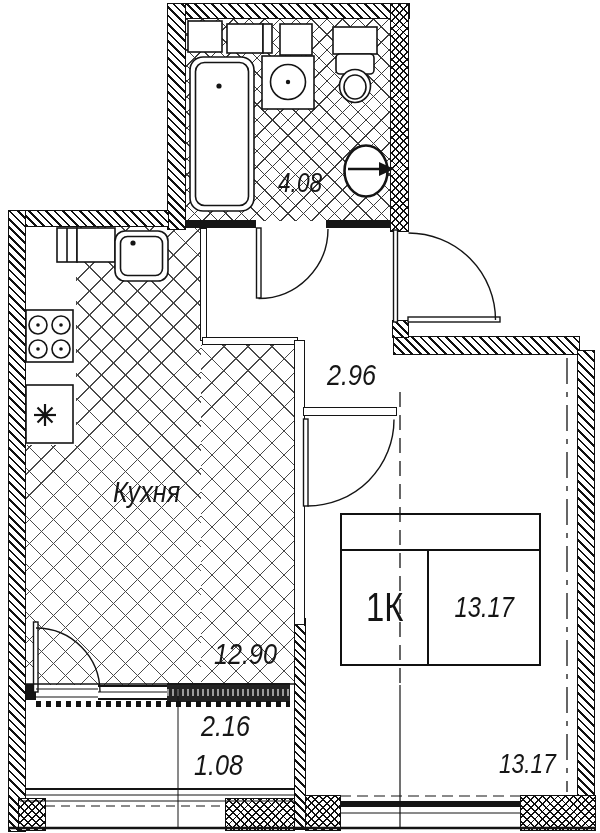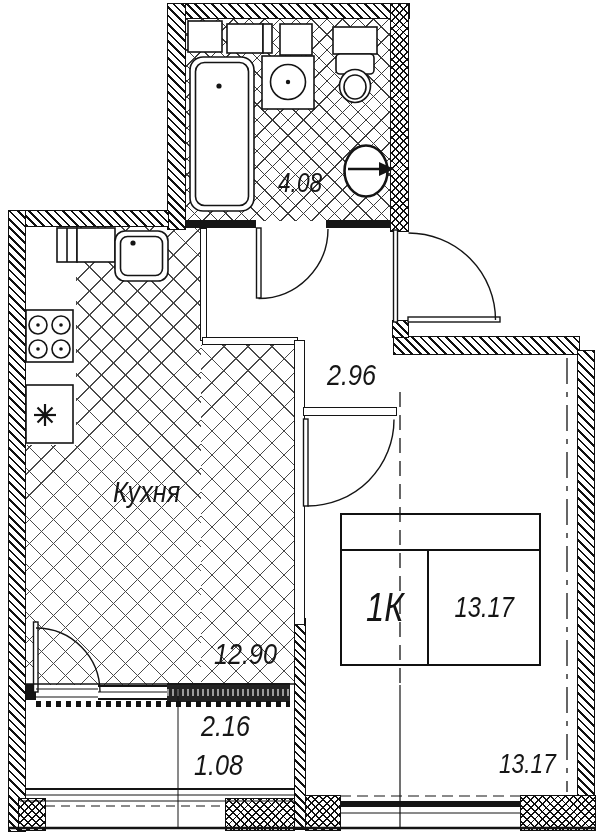--- a/index.html
+++ b/index.html
@@ -29,21 +29,21 @@
   
   .lbl{position:absolute;font-style:italic;font-size:30px;line-height:1;color:#161616;
        transform:scaleX(.84);transform-origin:left top;white-space:nowrap;z-index:6;}
   .lbl.sm{font-size:27px;}
   
   .stamp{position:absolute;left:340px;top:513px;width:197px;height:149px;border:2px solid #111;
          background:#fff;display:flex;flex-direction:column;z-index:4;}
   .stamp-top{height:34px;border-bottom:2px solid #111;}
   .stamp-body{flex:1;display:flex;}
   .stamp-type{width:85px;border-right:2px solid #111;display:flex;align-items:center;justify-content:center;
-              font-size:40px;font-style:italic;}
+              font-size:40px;}
   .stamp-vals{flex:1;display:flex;flex-direction:column;}
   .sv{flex:1;display:flex;align-items:center;justify-content:center;font-size:29px;font-style:italic;}
   .sv + .sv{border-top:2px solid #111;}
   .nx{display:inline-block;transform:scaleX(.82);}
 </style>
 </head>
 <body>
 
 <div class="plan">
 

